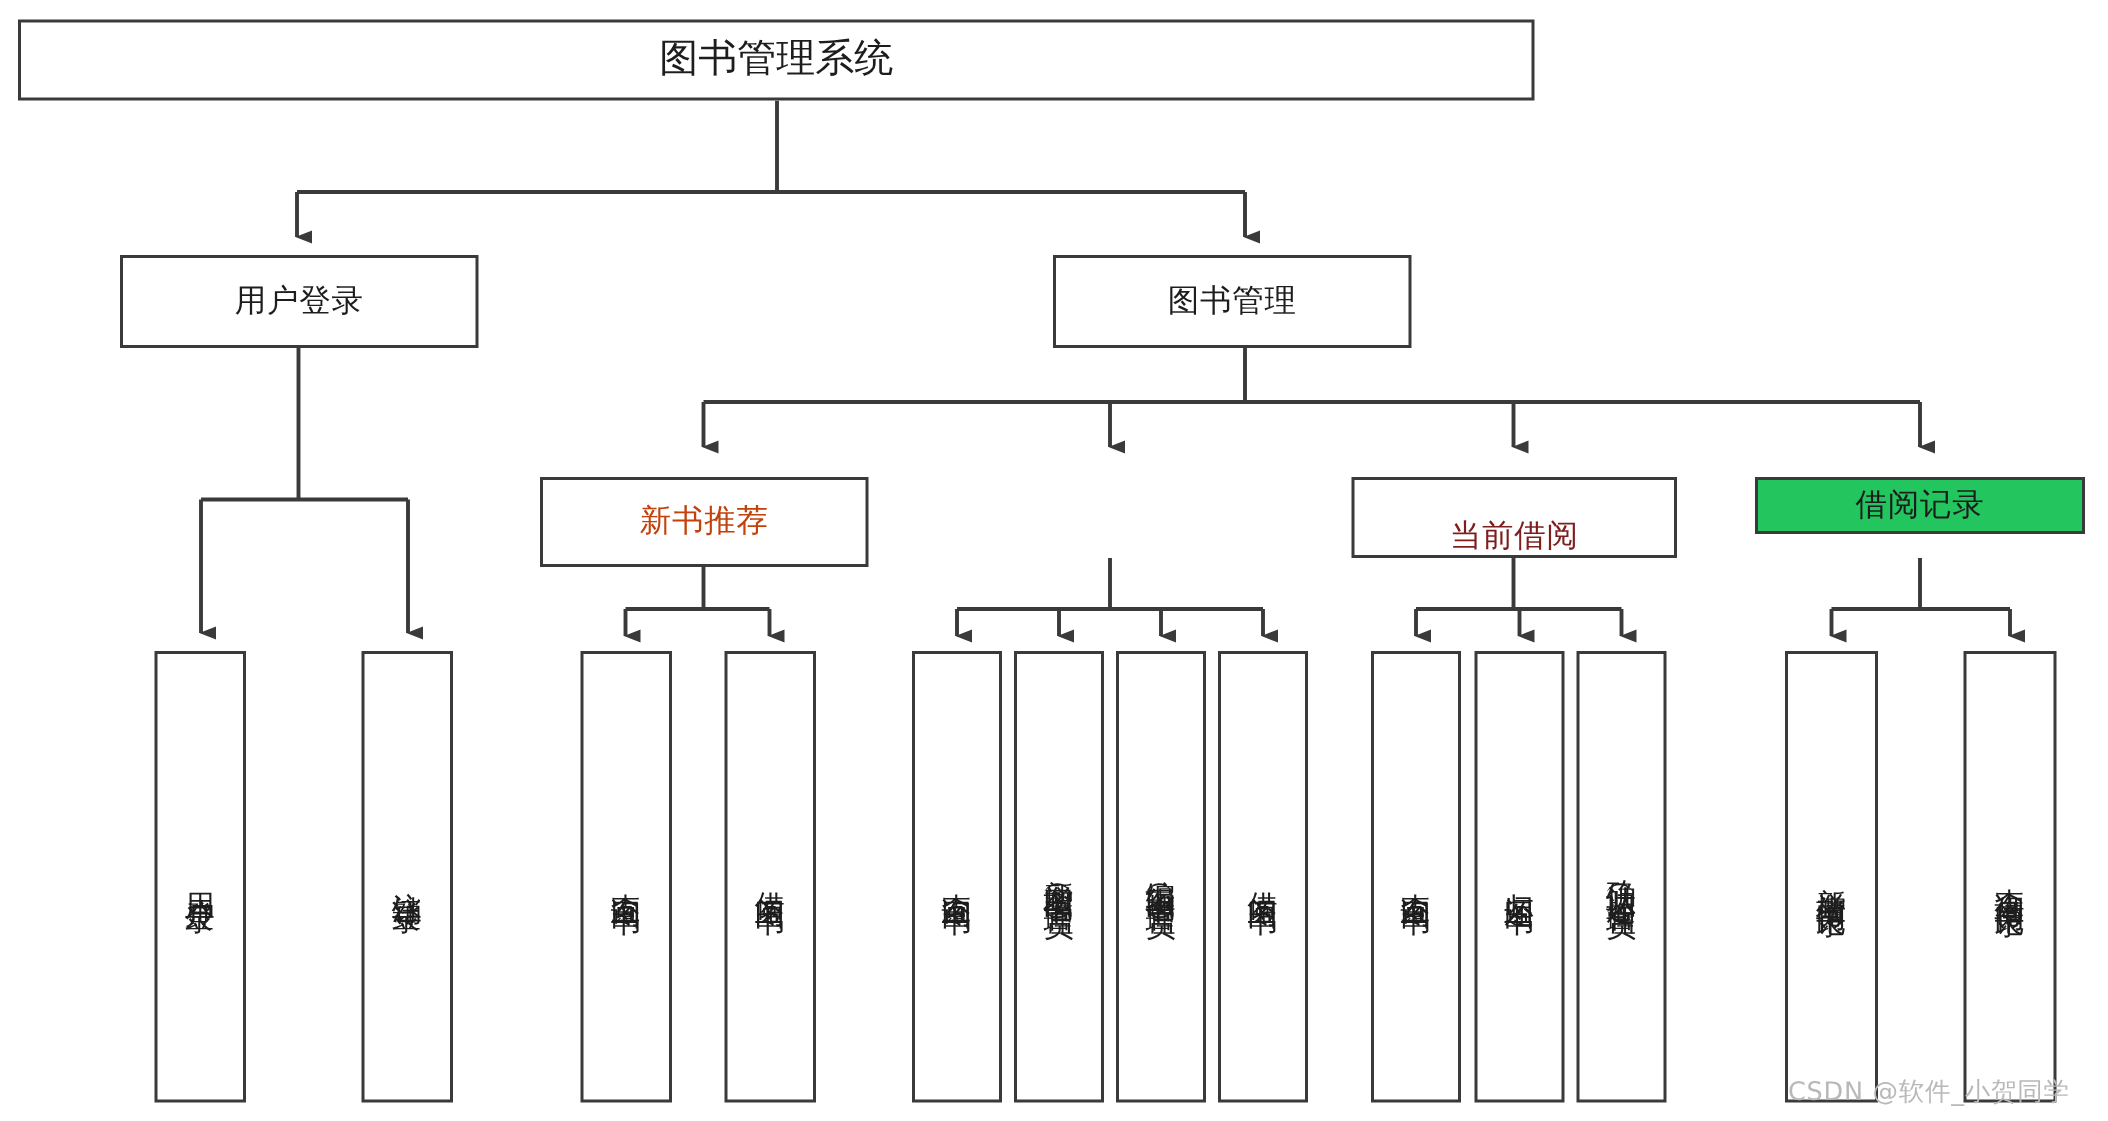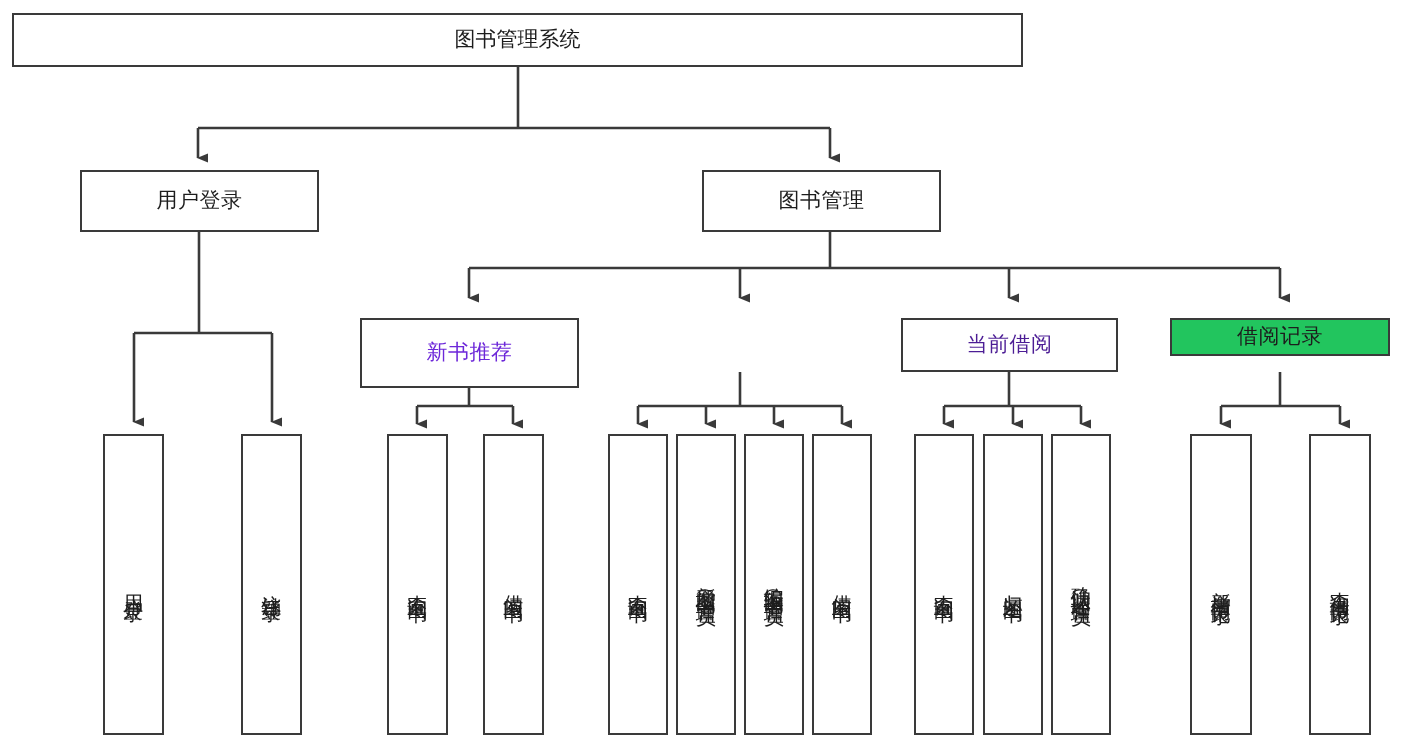--- a/index.html
+++ b/index.html
@@ -35,21 +35,21 @@
     justify-content: center;
     color: #1d1d1d;
     line-height: 1.12;
     text-align: center;
   }
   .node.h {
     font-size: 21px;
     letter-spacing: 0.5px;
   }
   .node.root {
-    font-size: 21px;
+    font-size: 26px;
   }
   .node.v {
     writing-mode: vertical-rl;
     text-orientation: upright;
     font-size: 20px;
     letter-spacing: 3px;
     padding: 6px 0;
   }
   .node.v .vtext {
     writing-mode: vertical-rl;
@@ -127,24 +127,24 @@
     <span>图书管理系统</span>
   </div>
 
   <div class="node h" style="left: 80px; top: 170px; width: 239px; height: 62px; border-color: rgb(58, 58, 58); background: rgb(255, 255, 255); color: rgb(29, 29, 29);">
     <span>用户登录</span>
   </div>
   <div class="node h" style="left: 702px; top: 170px; width: 239px; height: 62px; border-color: rgb(58, 58, 58); background: rgb(255, 255, 255); color: rgb(29, 29, 29);">
     <span>图书管理</span>
   </div>
 
-  <div class="node h" style="left: 360px; top: 318px; width: 219px; height: 70px; border-color: rgb(58, 58, 58); background: rgb(255, 255, 255); color: #6d28d9;">
+  <div class="node h" style="left: 360px; top: 318px; width: 219px; height: 60px; border-color: rgb(58, 58, 58); background: rgb(255, 255, 255); color: #c2410c;">
     <span>新书推荐</span>
   </div>
-  <div class="node h" style="left: 901px; top: 318px; width: 217px; height: 54px; border-color: rgb(58, 58, 58); background: rgb(255, 255, 255); color: #4c1d95;">
+  <div class="node h" style="left: 901px; top: 318px; width: 217px; height: 54px; border-color: rgb(58, 58, 58); background: rgb(255, 255, 255); color: #7f1d1d; align-items: flex-end;">
     <span>当前借阅</span>
   </div>
   <div class="node h" style="left: 1170px; top: 318px; width: 220px; height: 38px; border-color: rgb(58, 58, 58); background: #22c55e; color: rgb(29, 29, 29);">
     <span>借阅记录</span>
   </div>
 
   <div class="node v" style="left: 103px; top: 434px; width: 61px; height: 301px; border-color: rgb(58, 58, 58); background: rgb(255, 255, 255); color: rgb(29, 29, 29);">
     <span class="vtext">用户登录</span>
   </div>
   <div class="node v" style="left: 241px; top: 434px; width: 61px; height: 301px; border-color: rgb(58, 58, 58); background: rgb(255, 255, 255); color: rgb(29, 29, 29);">
@@ -177,14 +177,15 @@
   <div class="node v" style="left: 1051px; top: 434px; width: 60px; height: 301px; border-color: rgb(58, 58, 58); background: rgb(255, 255, 255); color: rgb(29, 29, 29);">
     <span class="vtext">确认归还（管理员）</span>
   </div>
   <div class="node v" style="left: 1190px; top: 434px; width: 62px; height: 301px; border-color: rgb(58, 58, 58); background: rgb(255, 255, 255); color: rgb(29, 29, 29);">
     <span class="vtext">新增借阅记录</span>
   </div>
   <div class="node v" style="left: 1309px; top: 434px; width: 62px; height: 301px; border-color: rgb(58, 58, 58); background: rgb(255, 255, 255); color: rgb(29, 29, 29);">
     <span class="vtext">查询借阅记录</span>
   </div>
 
+  <div class="watermark" style="left: 1192px; top: 716px; color: rgb(185, 185, 185);">CSDN @软件_小贺同学</div>
 
 </div>
 
 </body></html>

